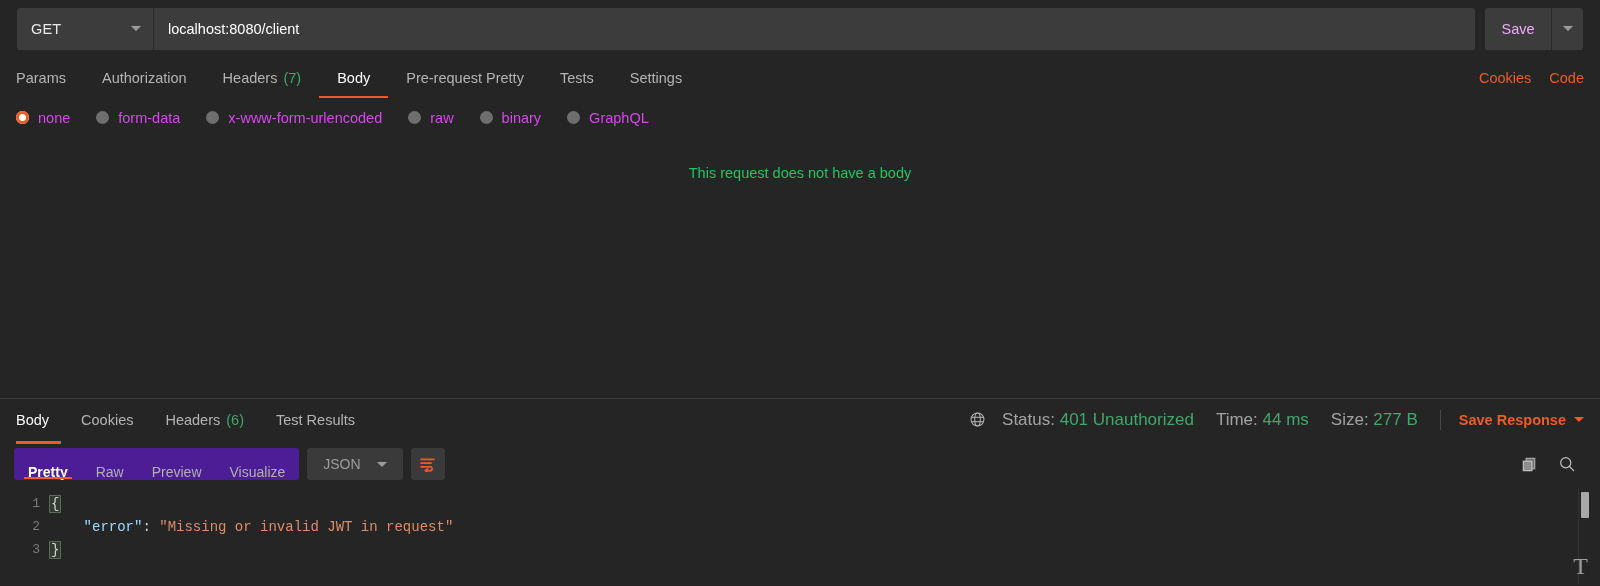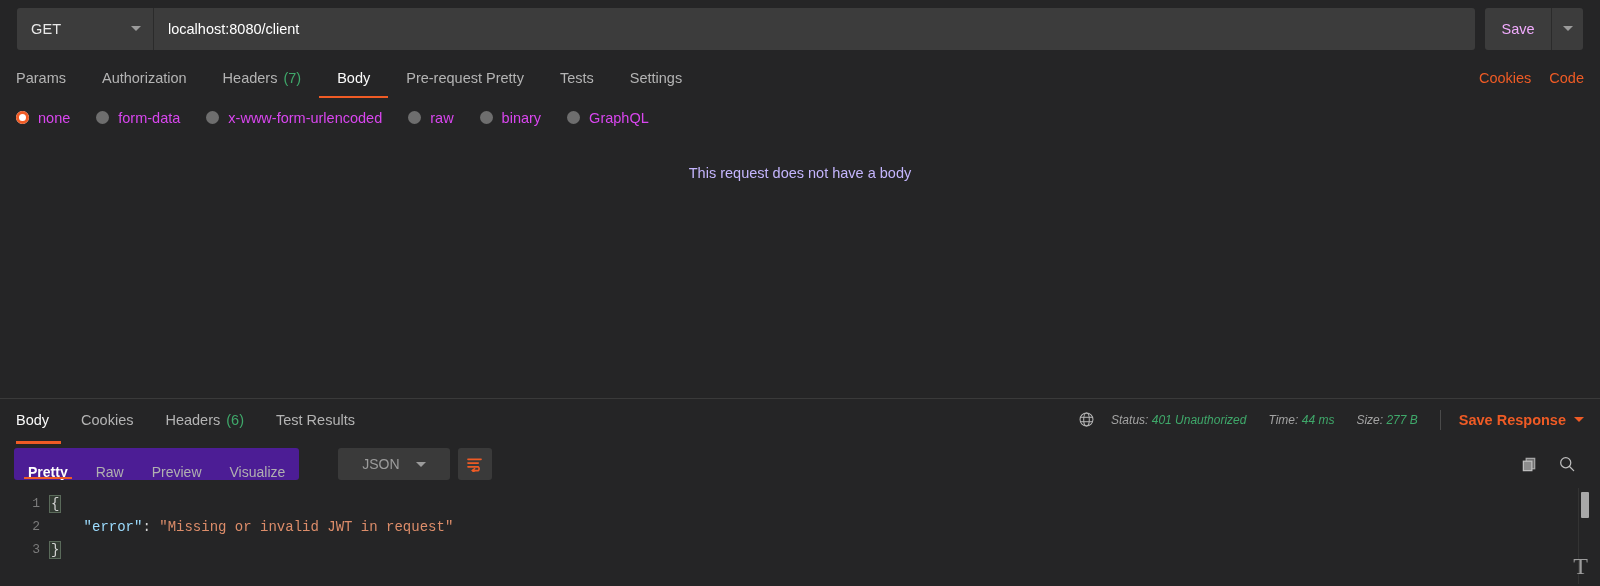--- a/index.html
+++ b/index.html
@@ -169,21 +169,21 @@
   }
   .radio-label { color: #d946ef; font-size: 14.5px; }
 
   
   .empty-body {
     height: 261px;
     display: flex;
     justify-content: center;
     padding-top: 28px;
   }
-  .empty-body-text { color: #c4b5fd; font-size: 14.5px; }
+  .empty-body-text { color: #22c55e; font-size: 14.5px; }
 
   
   .resp-divider { height: 1px; background: #3a3a3a; }
   .resp-head-row {
     height: 41px;
     display: flex;
     align-items: stretch;
     padding: 0 16px;
     position: relative;
   }
@@ -205,21 +205,21 @@
     left: 0; right: 4px; bottom: -4px;
     height: 3px;
     background: #ef5b25;
   }
   .resp-meta {
     margin-left: auto;
     display: flex; align-items: center;
     gap: 0;
   }
   .globe-icon { margin-right: 16px; display: flex; align-items: center; }
-  .meta-item { font-size: 12px; margin-right: 22px; white-space: nowrap; font-style: italic; }
+  .meta-item { font-size: 17px; margin-right: 22px; white-space: nowrap; }
   .meta-key { color: #a3a3a3; }
   .meta-val { color: #3fa86a; }
   .meta-sep {
     width: 1px; height: 20px;
     background: #4a4a4a;
     margin: 0 18px 0 0;
   }
   .save-response {
     color: #ef5b25;
     font-size: 14.5px;
@@ -258,23 +258,22 @@
     position: absolute;
     left: 10px; right: 10px; bottom: 1px;
     height: 2px;
     background: #ef5b25;
   }
   .fmt-select {
     display: flex; align-items: center; gap: 16px;
     background: #3a3a3a;
     border-radius: 3px;
     height: 32px;
-    padding: 0 24px;
-    cursor: pointer;
-    margin-left: 31px;
+    padding: 0 16px;
+    cursor: pointer;
   }
   .fmt-label { color: #9c9c9c; font-size: 14px; }
   .wrap-btn {
     width: 34px; height: 32px;
     background: #3a3a3a;
     border-radius: 3px;
     display: flex; align-items: center; justify-content: center;
     cursor: pointer;
   }
   .toolbar-right {

